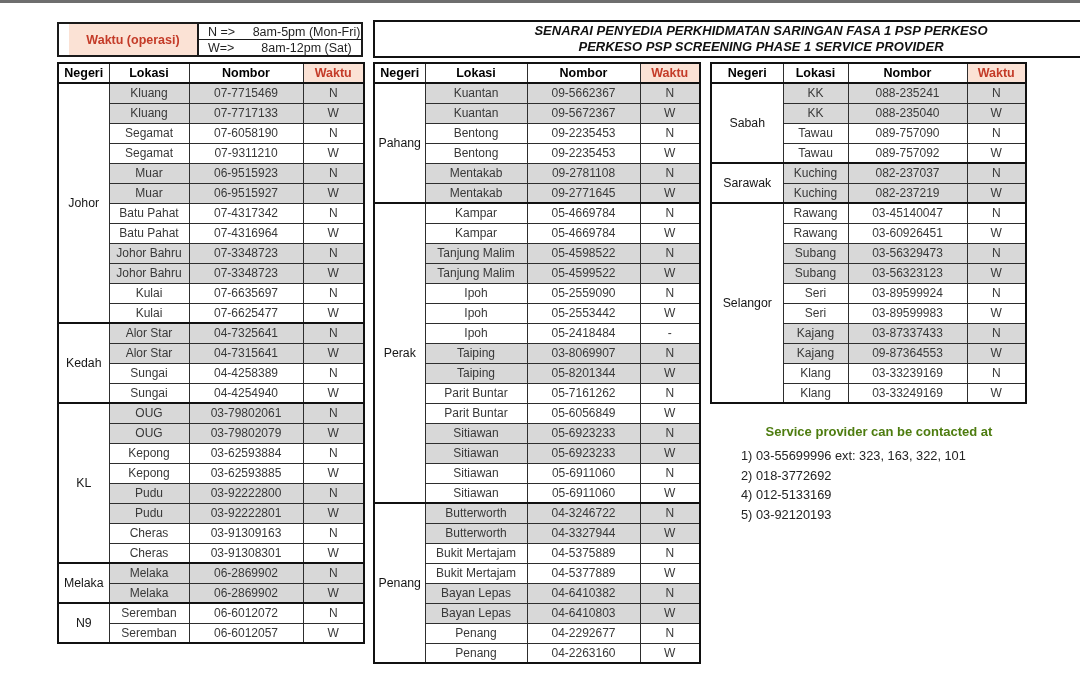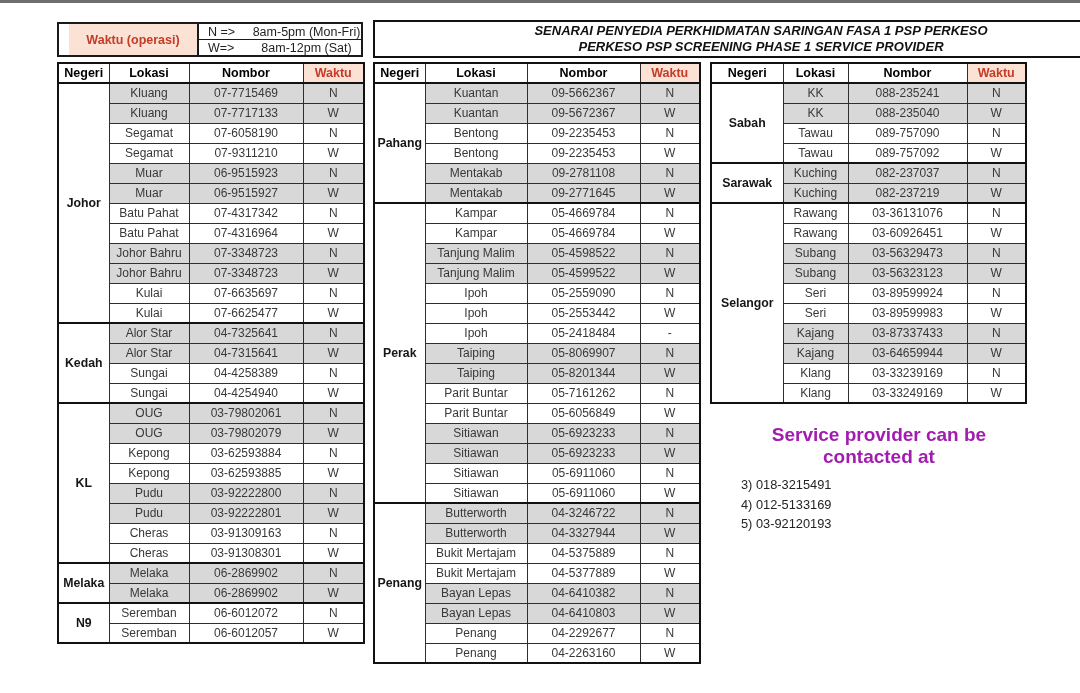--- a/index.html
+++ b/index.html
@@ -37,30 +37,30 @@
     position:absolute; top:62px; border-collapse:collapse; table-layout:fixed;
     border:2px solid #111; background:#fff;
   }
   .tbl th, .tbl td {
     border:1px solid #2e2e2e; height:20px; padding:0 2px; text-align:center;
     font-size:12px; color:#383838; box-sizing:border-box; overflow:hidden; white-space:nowrap;
   }
   .tbl th { font-weight:bold; color:#000000; font-size:12.5px; border-bottom:2px solid #111; }
   .tbl th.waktu-h { background:#fbe2d5; color:#c43b28; }
   .tbl td.shaded { background:#d8d8d8; }
-  .tbl td.negeri-cell { font-weight:bold; color:#161616; font-size:12.3px; background:#fff; }
+  .tbl td.negeri-cell { font-weight:normal; color:#161616; font-size:12.3px; background:#fff; }
   .tbl tr.group-start td { border-top:2px solid #111; }
   #tbl-left  { left:57px;  }
   #tbl-mid   { left:373px; }
   #tbl-right { left:710px; }
 
   
   .contact { position:absolute; left:741px; top:424px; width:276px; }
   .contact-heading {
-    font-weight:bold; font-size:19px; color:#a21caf; text-align:center; margin:0 0 7px 0;
+    font-weight:bold; font-size:13px; color:#4d7c0f; text-align:center; margin:0 0 7px 0;
   }
   .contact-item { font-size:12.8px; color:#232323; line-height:19.5px; white-space:nowrap; }
 </style>
 </head>
 <body>
 
 <div class="page">
   <div class="scan-bar"></div>
 
   <div class="legend">
@@ -324,21 +324,21 @@
           <td>05-2553442</td>
           <td>W</td>
         </tr>
         <tr>
           <td>Ipoh</td>
           <td>05-2418484</td>
           <td>-</td>
         </tr>
         <tr>
           <td class="shaded">Taiping</td>
-          <td class="shaded">05-8069907</td>
+          <td class="shaded">03-8069907</td>
           <td class="shaded">N</td>
         </tr>
         <tr>
           <td class="shaded">Taiping</td>
           <td class="shaded">05-8201344</td>
           <td class="shaded">W</td>
         </tr>
         <tr>
           <td>Parit Buntar</td>
           <td>05-7161262</td>
@@ -457,21 +457,21 @@
           <td class="shaded">N</td>
         </tr>
         <tr>
           <td class="shaded">Kuching</td>
           <td class="shaded">082-237219</td>
           <td class="shaded">W</td>
         </tr>
         <tr class="group-start">
           <td rowspan="10" class="negeri-cell">Selangor</td>
           <td>Rawang</td>
-          <td>03-36131076</td>
+          <td>03-45140047</td>
           <td>N</td>
         </tr>
         <tr>
           <td>Rawang</td>
           <td>03-60926451</td>
           <td>W</td>
         </tr>
         <tr>
           <td class="shaded">Subang</td>
           <td class="shaded">03-56329473</td>
@@ -492,37 +492,38 @@
           <td>03-89599983</td>
           <td>W</td>
         </tr>
         <tr>
           <td class="shaded">Kajang</td>
           <td class="shaded">03-87337433</td>
           <td class="shaded">N</td>
         </tr>
         <tr>
           <td class="shaded">Kajang</td>
-          <td class="shaded">03-64659944</td>
+          <td class="shaded">09-87364553</td>
           <td class="shaded">W</td>
         </tr>
         <tr>
           <td>Klang</td>
           <td>03-33239169</td>
           <td>N</td>
         </tr>
         <tr>
           <td>Klang</td>
           <td>03-33249169</td>
           <td>W</td>
         </tr>
       </tbody>
     </table>
 
   <div class="contact">
     <div class="contact-heading">Service provider can be contacted at</div>
     <div id="contact-items">
-        <div class="contact-item">3) 018-3215491</div>
+        <div class="contact-item">1) 03-55699996 ext: 323, 163, 322, 101</div>
+        <div class="contact-item">2) 018-3772692</div>
         <div class="contact-item">4) 012-5133169</div>
         <div class="contact-item">5) 03-92120193</div>
       </div>
   </div>
 </div>
 
 </body></html>

